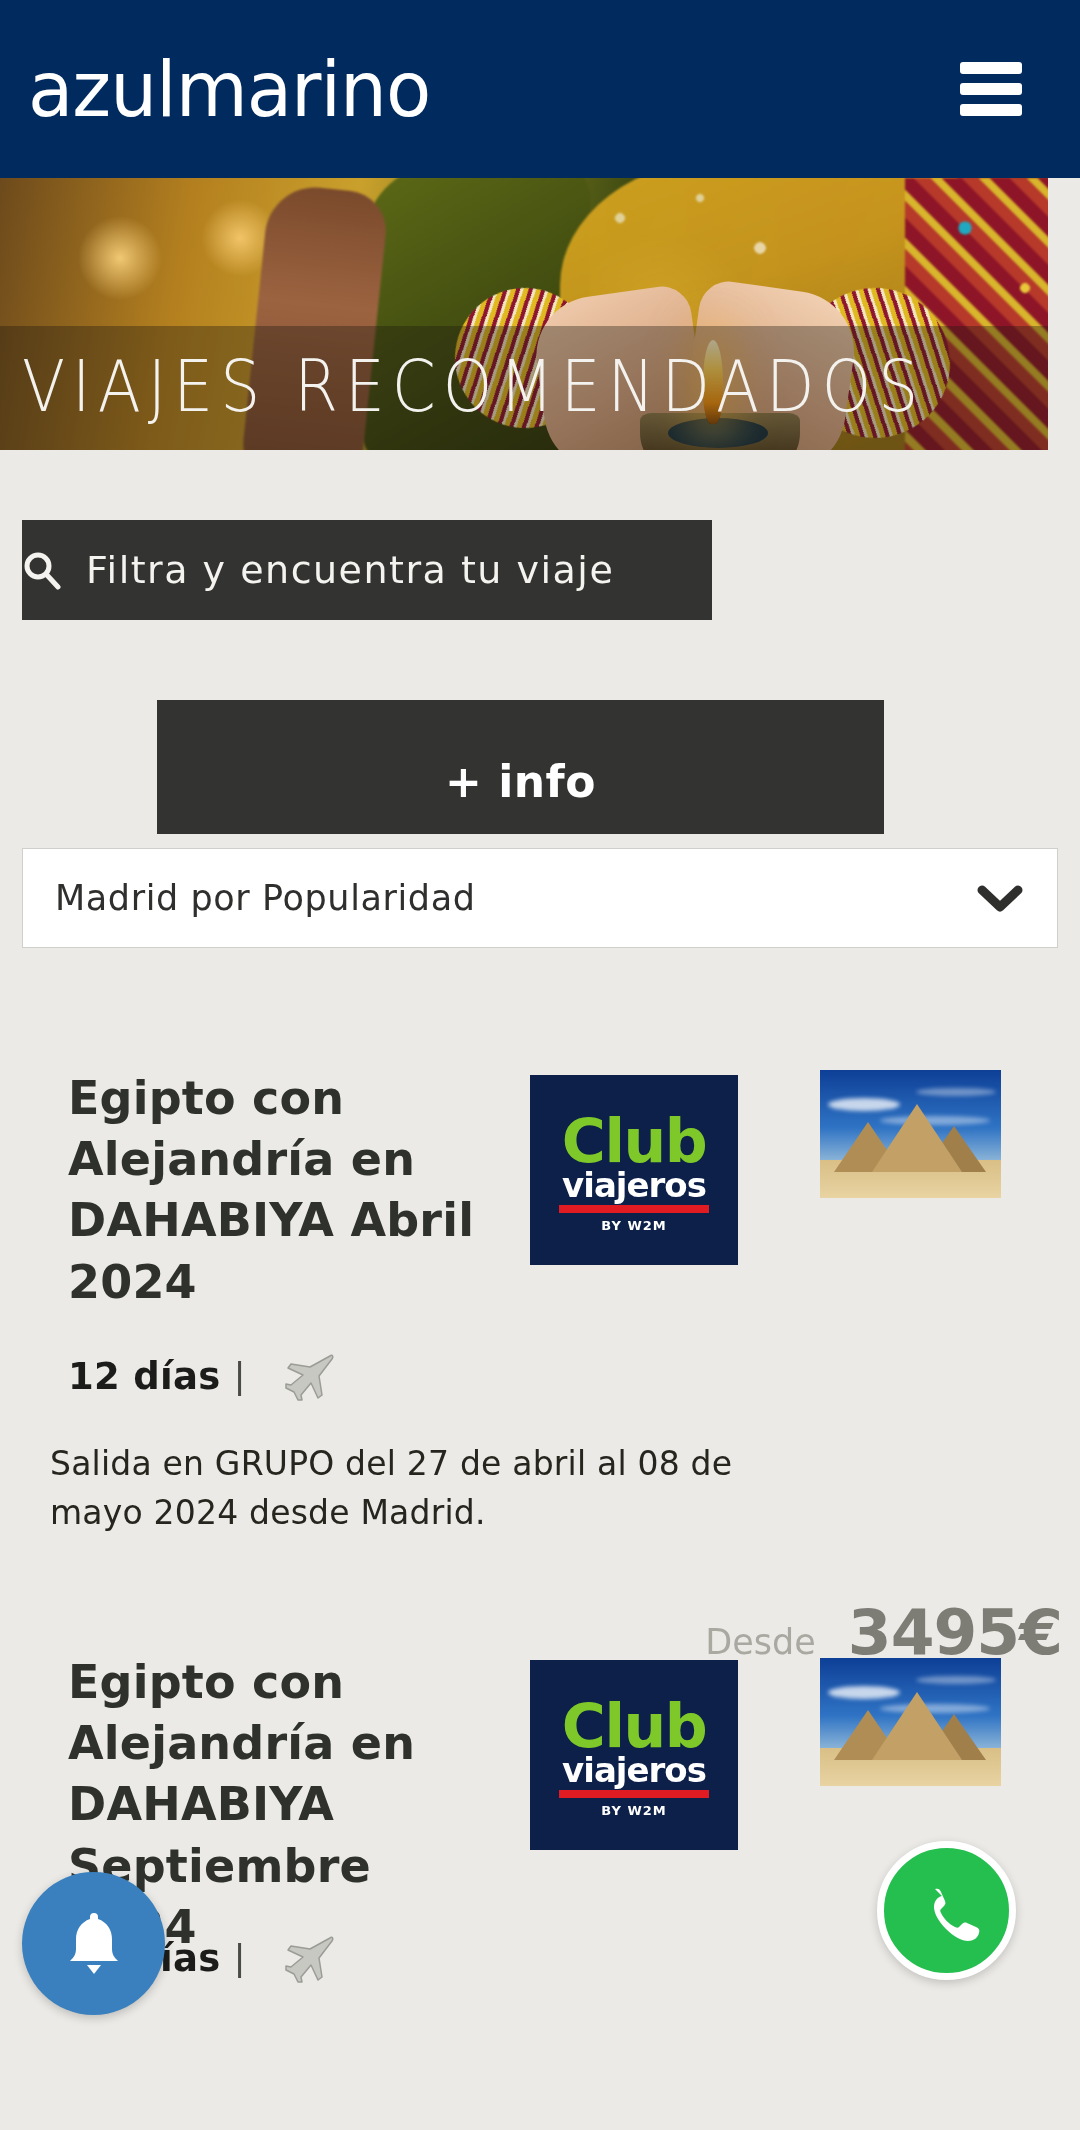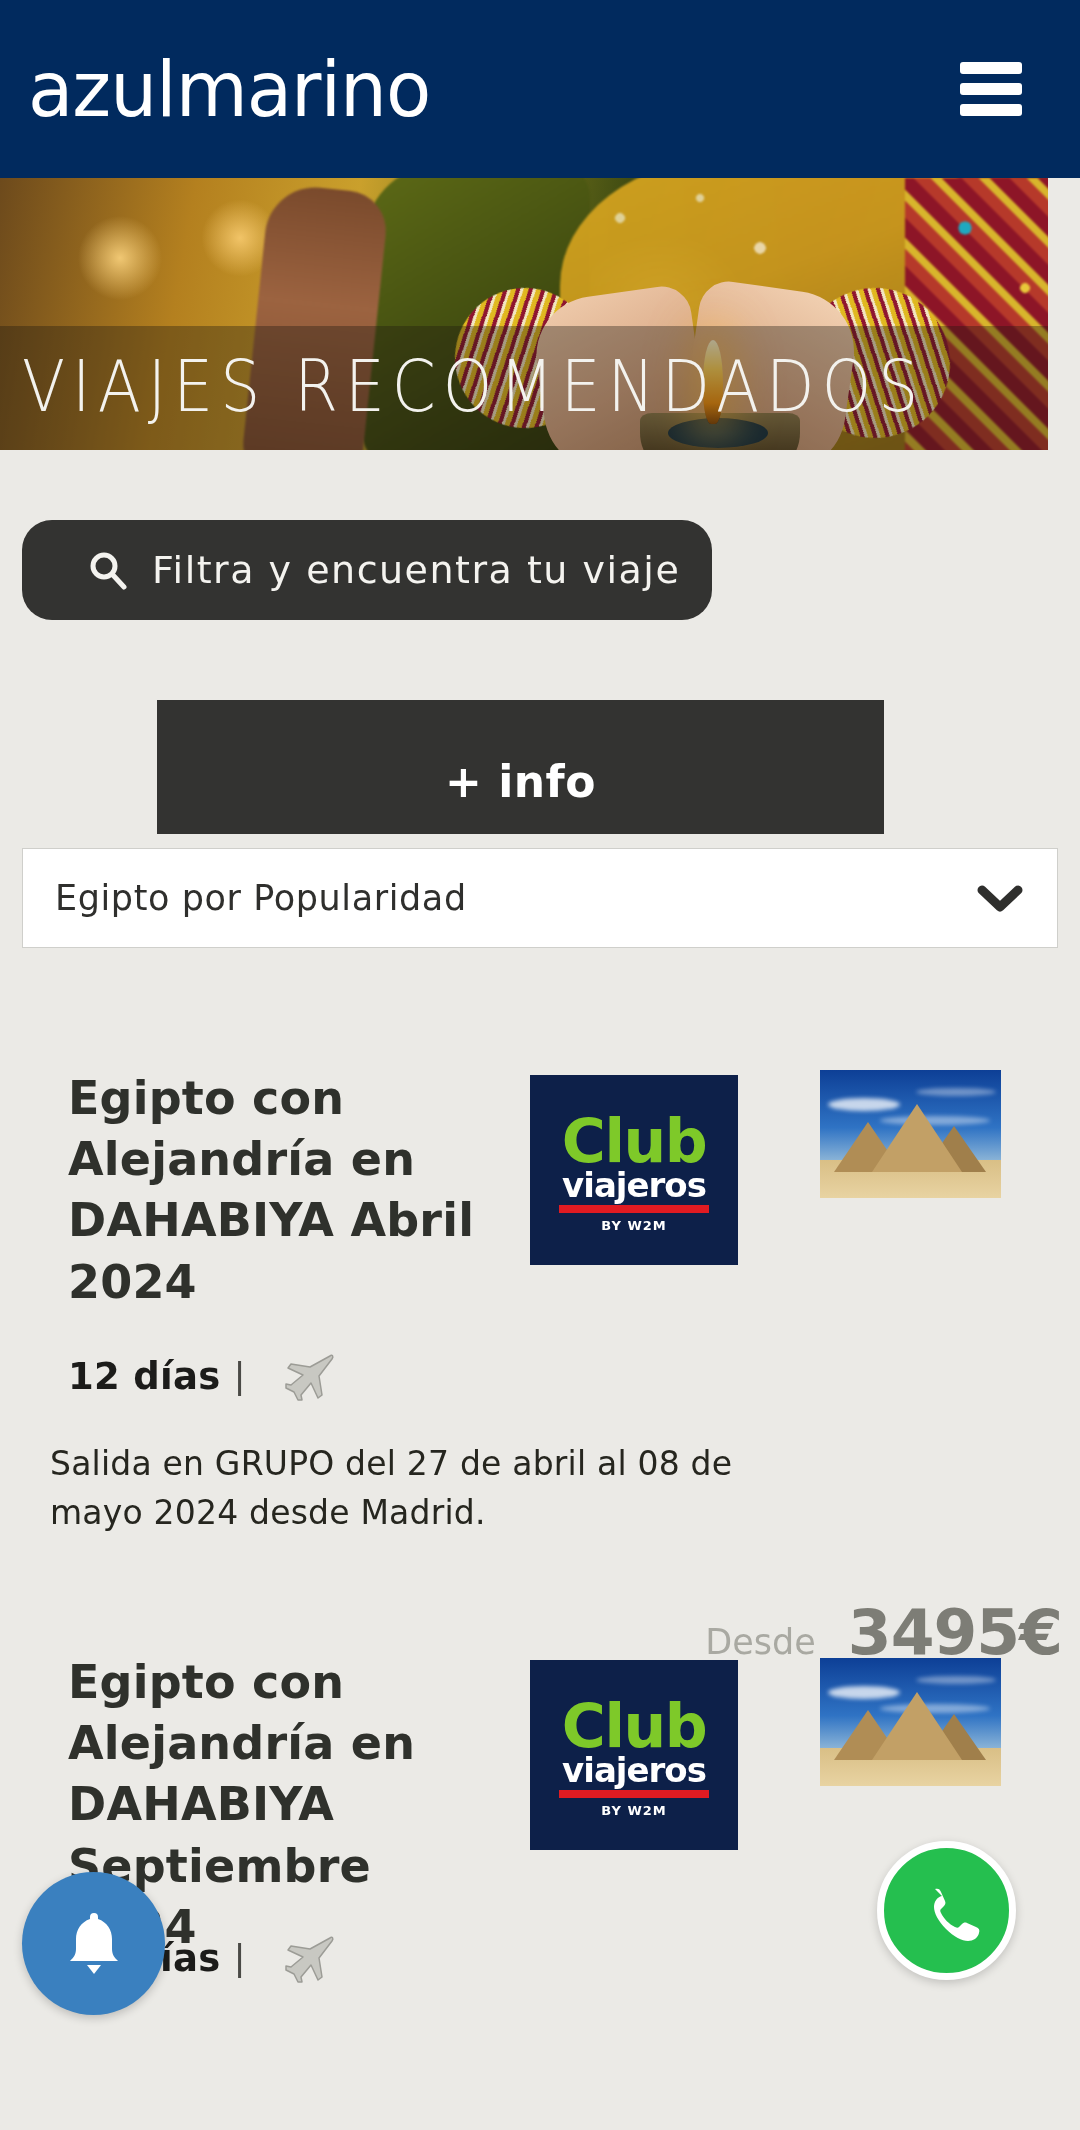--- a/index.html
+++ b/index.html
@@ -145,23 +145,21 @@
     transform: scaleY(1.12);
     transform-origin: left bottom;
   }
 
   
   .filter-bar {
     position: absolute; left: 22px; top: 520px;
     width: 690px; height: 100px;
     background: #333331;
     display: flex; align-items: center;
-    padding-left: 66px;
     cursor: pointer;
-    border-radius: 30px;
   }
   .filter-icon {
     width: 40px; height: 40px; flex: 0 0 auto;
     display: flex; align-items: center; justify-content: center;
   }
   .filter-icon svg { display: block; }
   .filter-label {
     color: #f4f3ef;
     font-size: 38px;
     font-weight: 400;
@@ -372,21 +370,21 @@
       </svg>
     </span>
     <span class="filter-label">Filtra y encuentra tu viaje</span>
   </div>
 
   <div class="info-btn">
     <span class="info-btn-label">+ info</span>
   </div>
 
   <div class="sort-select">
-    <span class="sort-label">Egipto por Popularidad</span>
+    <span class="sort-label">Madrid por Popularidad</span>
     <span class="chevron">
       <svg width="46" height="30" viewBox="0 0 46 30">
         <path d="M5 7 L23 24 L41 7" fill="none" stroke="#2f2f2d" stroke-width="9" stroke-linecap="round" stroke-linejoin="round"></path>
       </svg>
     </span>
   </div>
 
   <div class="card" style="top:0;height:0;">
     <div class="card-title" style="top:1068px;">Egipto con Alejandría en DAHABIYA Abril 2024</div>
     <div class="card-meta" style="top:1350px;">

